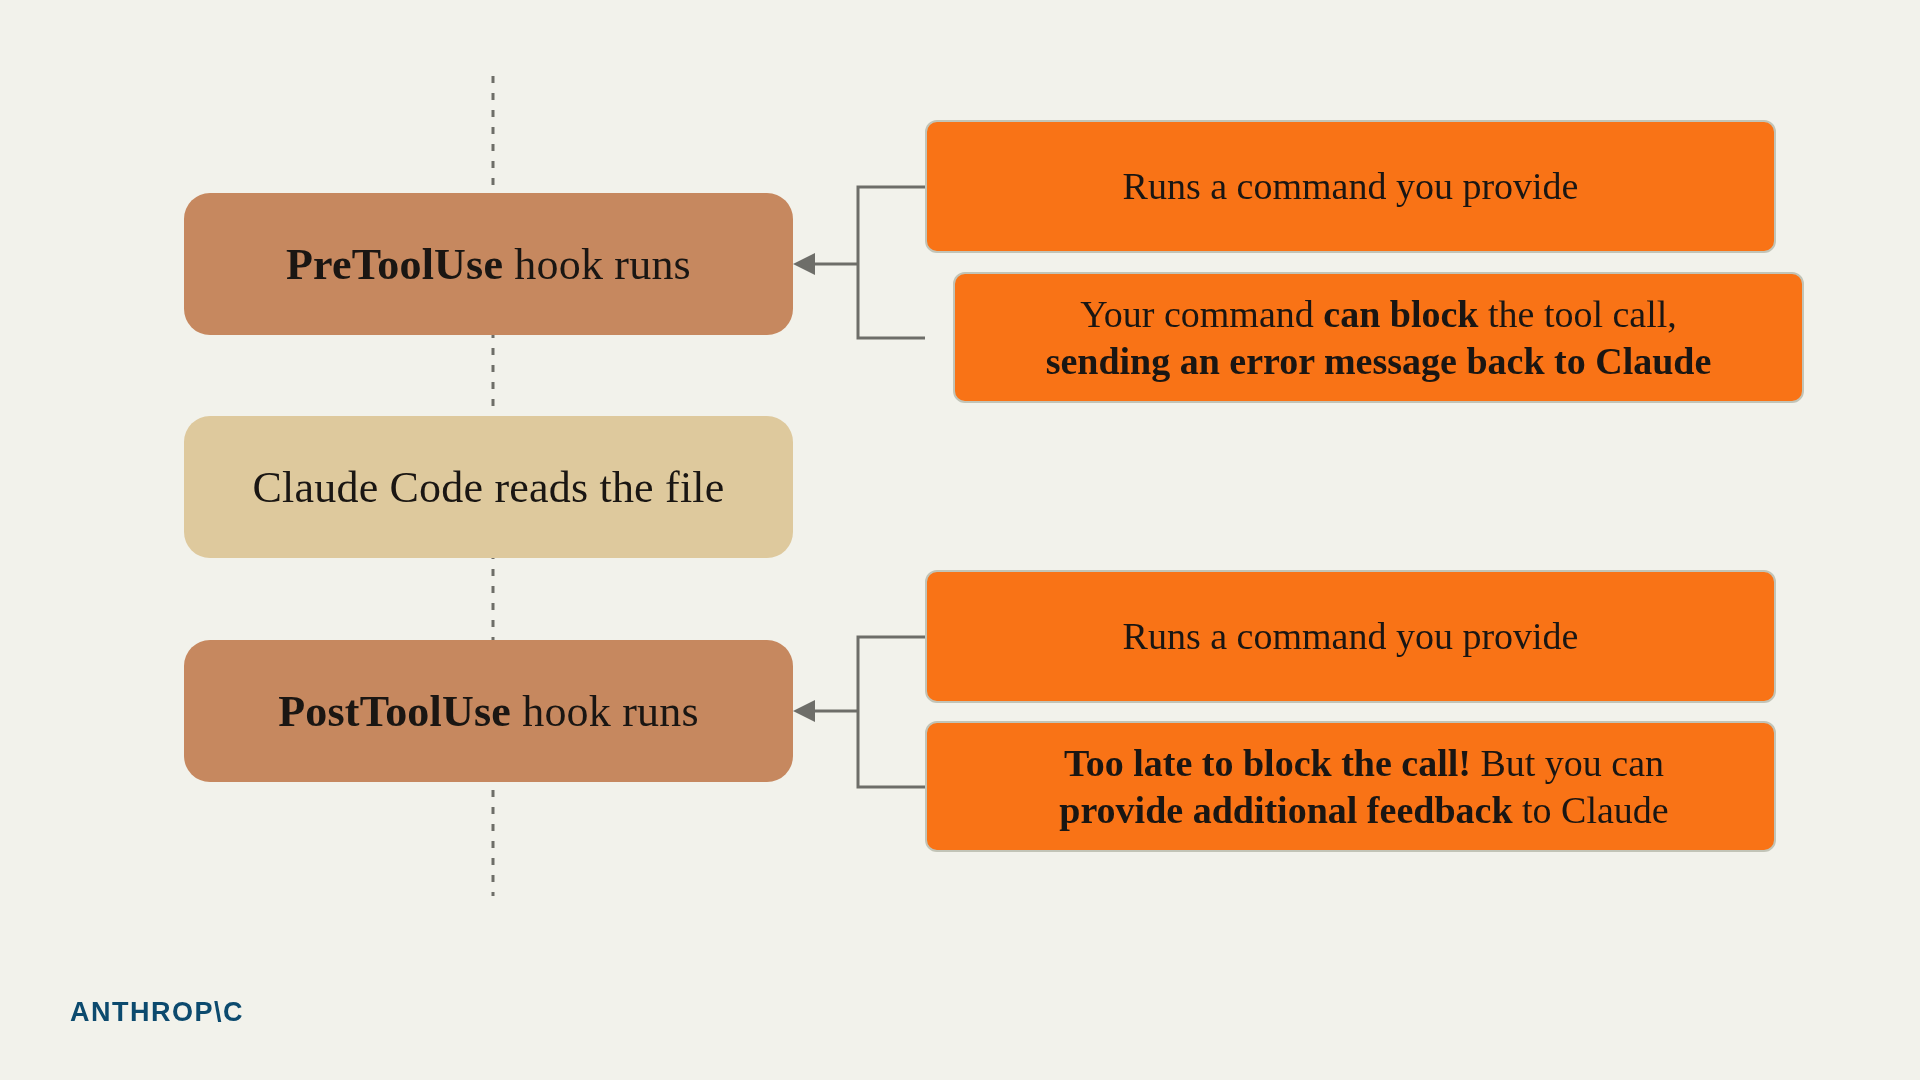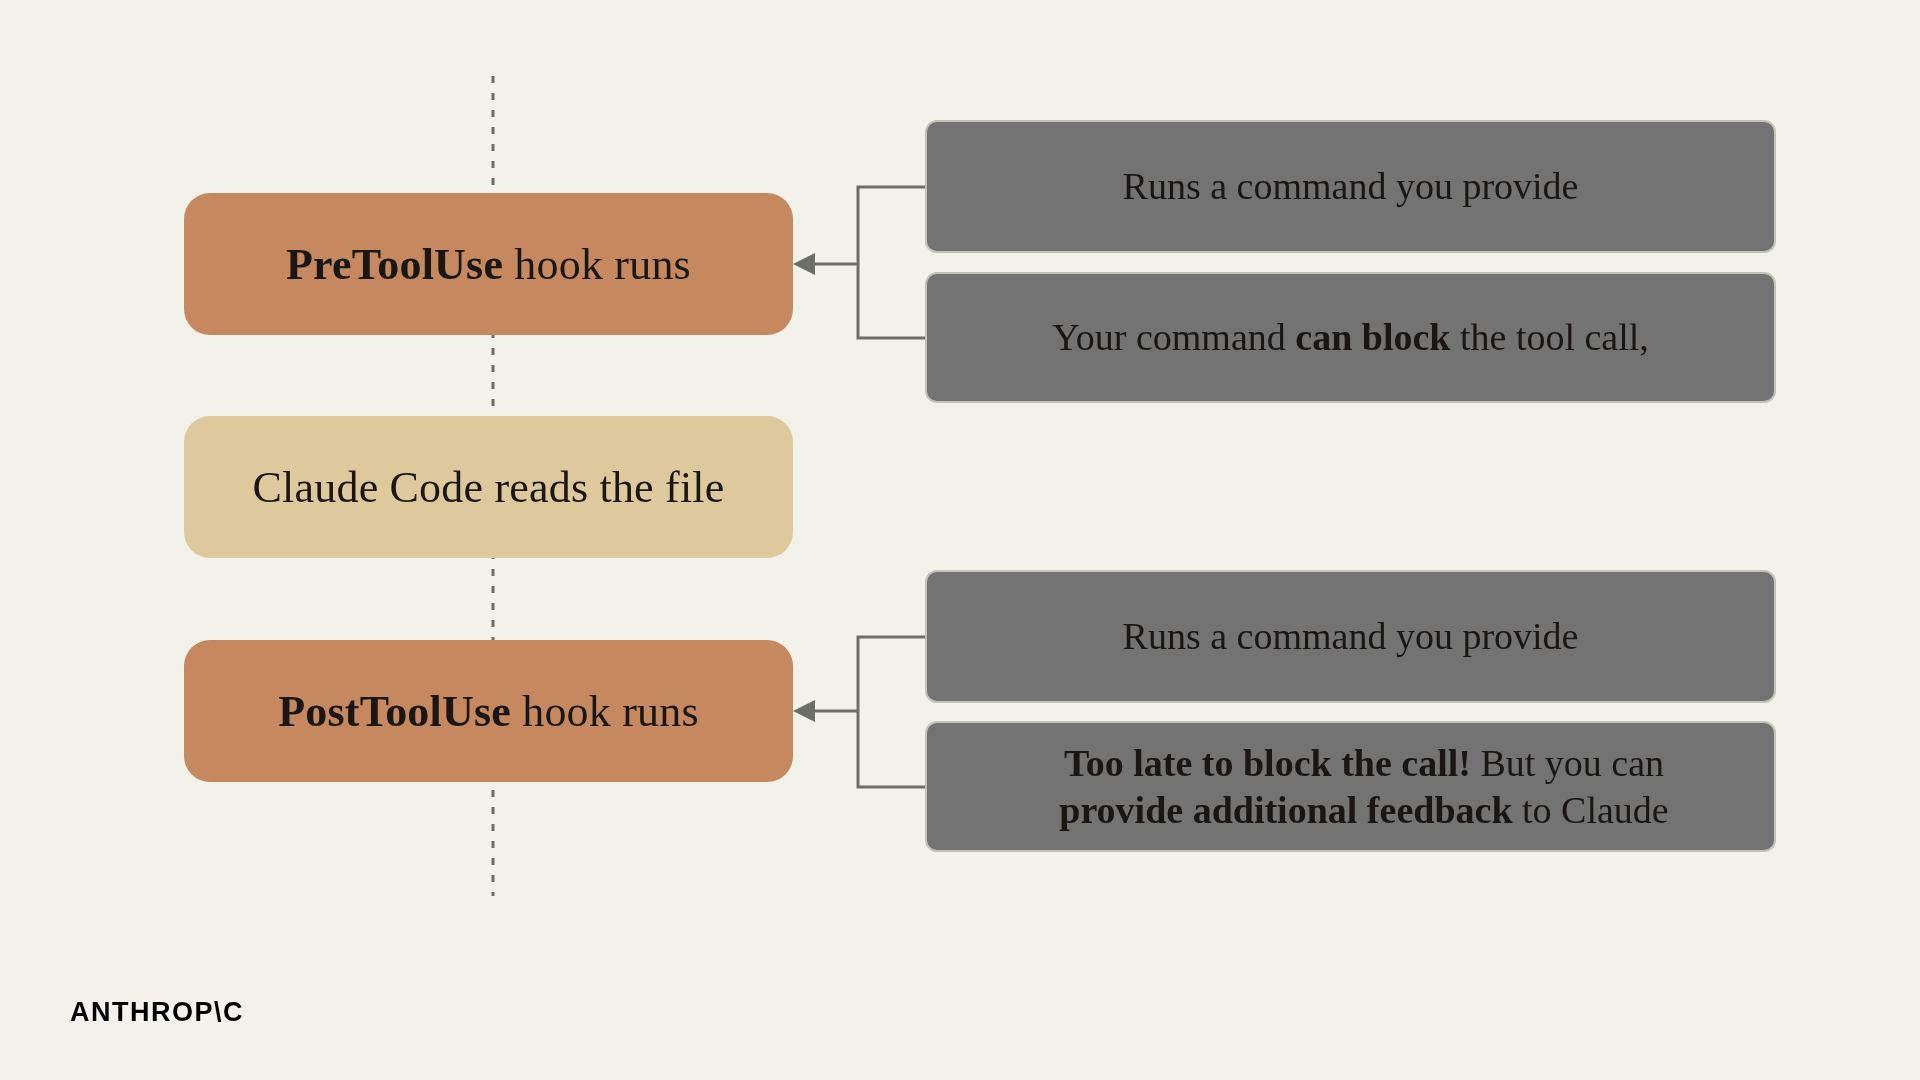--- a/index.html
+++ b/index.html
@@ -41,45 +41,45 @@
   .node.beige  { background: #DEC99D; }
   .node-pretool  { top: 193px; }
   .node-claude   { top: 416px; }
   .node-posttool { top: 640px; }
   .annotation {
     position: absolute;
     left: 925px;
     width: 851px;
     border: 2px solid #C2C4B7;
     border-radius: 12px;
-    background: #737373;
+    background: #f97316;
     display: flex;
     align-items: center;
     justify-content: center;
     z-index: 2;
     font-size: 38px;
     line-height: 47px;
     text-align: center;
     box-sizing: border-box;
   }
   .annot-1 { top: 120px; height: 133px; }
-  .annot-2 { top: 272px; height: 131px; }
+  .annot-2 { top: 272px; height: 131px; margin-left: 28px; }
   .annot-3 { top: 570px; height: 133px; }
   .annot-4 { top: 721px; height: 131px; padding-left: 27px; }
   .node b, .annotation b { font-weight: bold; }
   .logo {
     position: absolute;
     left: 70px;
     top: 997px;
     z-index: 2;
     font-family: "Liberation Sans", "DejaVu Sans", sans-serif;
     font-weight: bold;
     font-size: 27px;
     letter-spacing: 1.5px;
-    color: #000000;
+    color: #0c4a6e;
   }
 </style>
 </head>
 <body>
 
 <div class="canvas">
 
   <svg class="layer timeline-layer" viewBox="0 0 1920 1080">
     <line x1="493" y1="76" x2="493" y2="896" stroke="#6E6E68" stroke-width="3" stroke-dasharray="7 10"></line>
   </svg>
@@ -105,21 +105,21 @@
 
   <div class="node beige node-claude">
       <span><span>Claude Code reads the file</span></span>
     </div>
 
   <div class="annotation annot-1">
       <span><span>Runs a command you provide</span></span>
     </div>
 
   <div class="annotation annot-2">
-      <span><span>Your command </span><b>can block</b><span> the tool call,</span><br></span>
+      <span><span>Your command </span><b>can block</b><span> the tool call,</span><br><b>sending an error message back to Claude</b></span>
     </div>
 
   <div class="annotation annot-3">
       <span><span>Runs a command you provide</span></span>
     </div>
 
   <div class="annotation annot-4">
       <span><b>Too late to block the call!</b><span> But you can</span><br><b>provide additional feedback</b><span> to Claude</span></span>
     </div>
 

